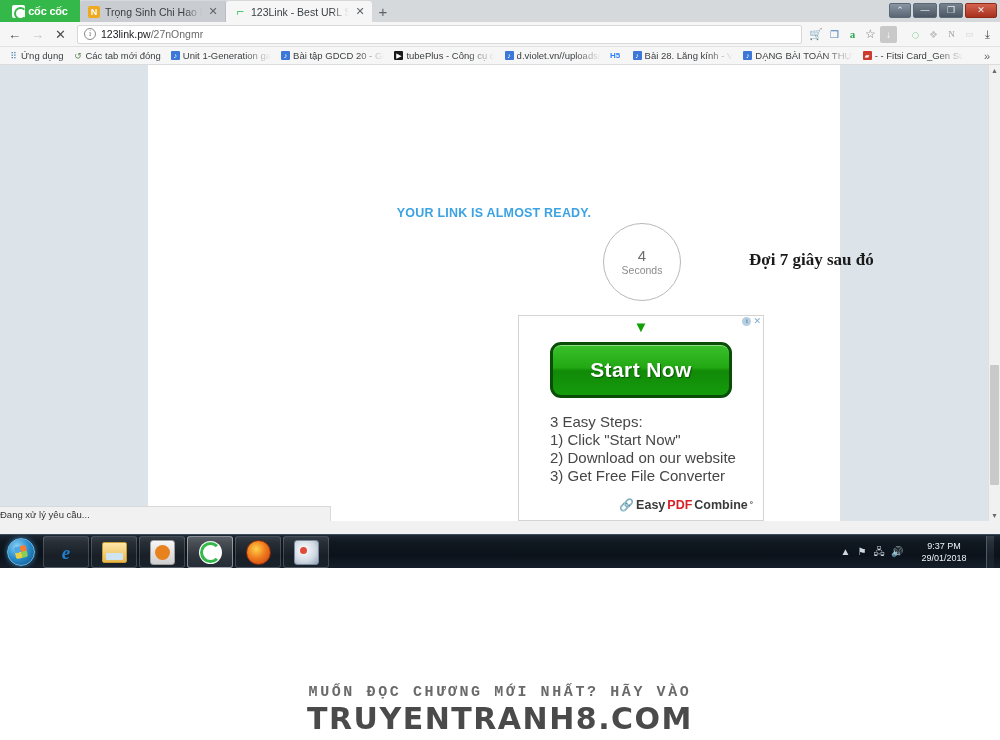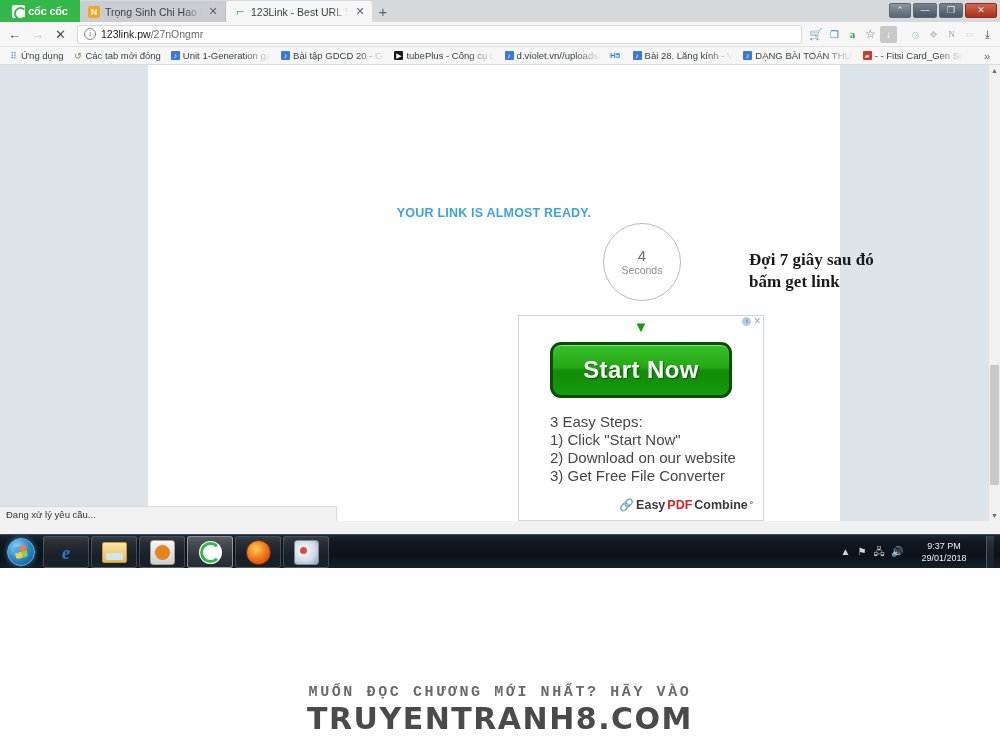--- a/index.html
+++ b/index.html
@@ -134,38 +134,38 @@
   .adclose{font-size:9px;color:#7fa8c9;line-height:9px;}
   .adcaret{position:absolute;left:0;right:0;top:3px;text-align:center;font-size:15px;color:#13a006;line-height:1;}
   .startbtn{
     position:absolute;left:31px;top:26px;width:182px;height:56px;box-sizing:border-box;
     border-radius:11px;border:3px solid #0a4d06;
     background:linear-gradient(#39c12c 0%,#22a812 45%,#118a07 52%,#159b0c 100%);
     display:flex;align-items:center;justify-content:center;
     box-shadow:inset 0 1px 0 rgba(255,255,255,.45);
   }
   .startbtn span{
-    font-size:24px;font-weight:bold;color:#fff;letter-spacing:.4px;
+    font-size:21px;font-weight:bold;color:#fff;letter-spacing:.4px;
     text-shadow:1px 1px 1px rgba(0,60,0,.65);
   }
   .adsteps{position:absolute;left:31px;top:97px;width:190px;}
   .adsteps div{font-size:15px;color:#464646;line-height:18px;}
   .adbrand{position:absolute;right:10px;bottom:9px;display:flex;align-items:center;gap:2px;
     font-size:12.5px;font-weight:bold;line-height:1;}
   .adbrand .clip{color:#29a3c9;font-size:12px;}
   .adbrand .e{color:#3a3a3a;}
   .adbrand .pdf{color:#d6232a;}
   .adbrand .c{color:#3a3a3a;}
   .adbrand .tm{color:#3a3a3a;font-size:8px;vertical-align:super;}
 
   
   .statusbar{
     position:absolute;left:0;bottom:0;height:14px;width:330px;background:#f1f1f1;
     border-top:1px solid #d9d9d9;border-right:1px solid #d9d9d9;
-    display:flex;align-items:center;padding-left:6px;font-size:9.5px;color:#333;
+    display:flex;align-items:center;font-size:9.5px;color:#333;
   }
 
   
   #taskbar{position:absolute;left:0;top:534px;width:1000px;height:34px;
     background:linear-gradient(#1d2733 0%,#101820 20%,#0b121a 60%,#16202b 100%);
     border-top:1px solid #3e4d5e;display:flex;align-items:center;}
   .startorb{width:42px;height:32px;display:flex;align-items:center;justify-content:center;flex:0 0 auto;}
   .orb{width:26px;height:26px;border-radius:50%;
     background:radial-gradient(circle at 35% 30%,#8ed3f5 0%,#2b8fd0 45%,#0c4f86 100%);
     border:1px solid #6fb8e4;box-shadow:0 0 5px rgba(80,180,255,.6);
@@ -324,21 +324,20 @@
 
         <div class="headline">YOUR LINK IS ALMOST READY.</div>
 
         <div class="circle">
           <span class="num">4</span>
           <span class="sec">Seconds</span>
         </div>
 
         <div class="vnnote">
           <div>Đợi 7 giây sau đó</div>
-          <div>bấm get link</div>
         </div>
 
         <div class="adbox">
           <div class="adtop">
             <span class="adinfo">i</span>
             <span class="adclose">✕</span>
           </div>
           <div class="adcaret">▼</div>
           <div class="startbtn">
             <span>Start Now</span>

